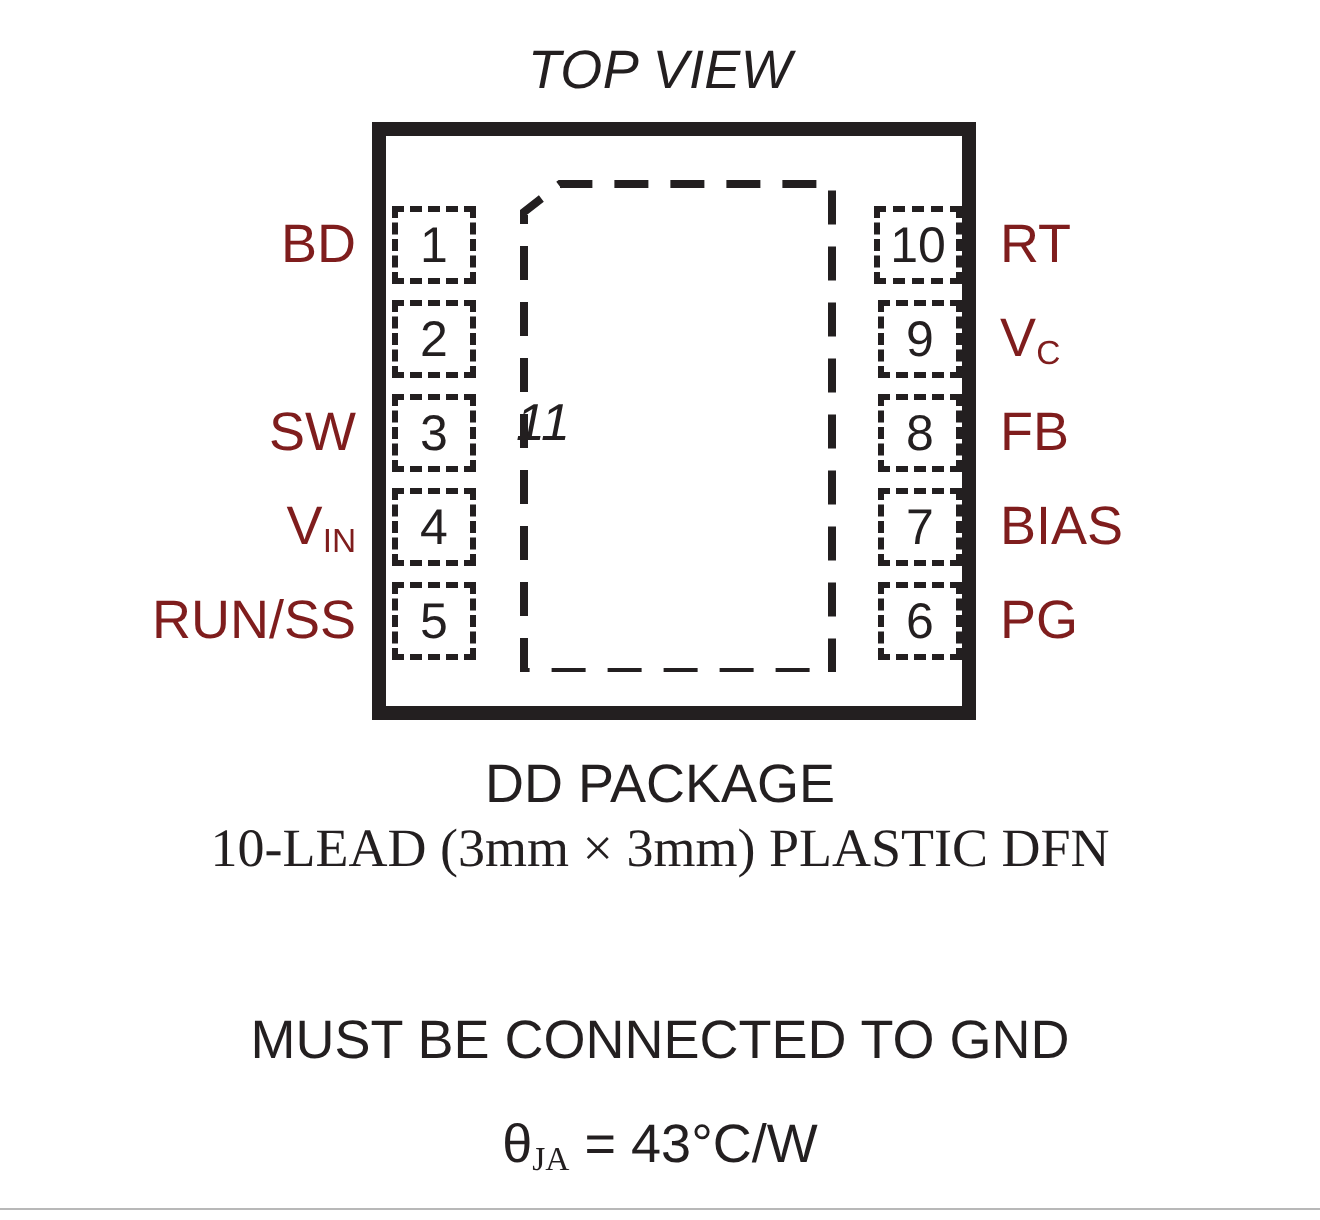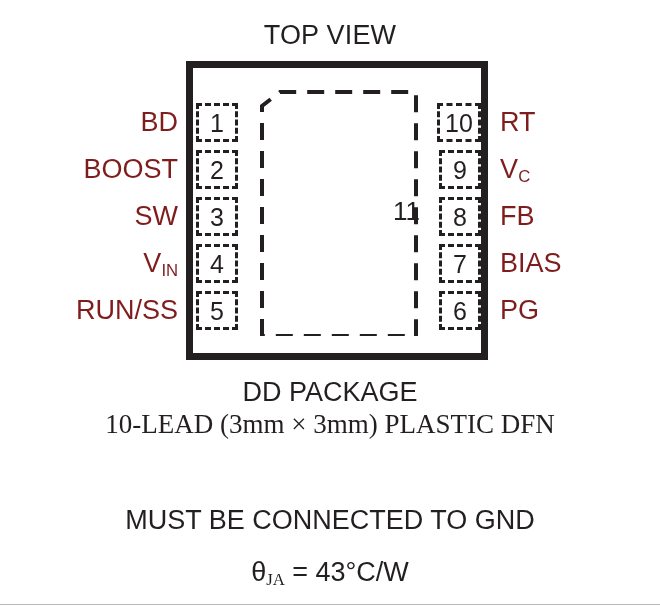--- a/index.html
+++ b/index.html
@@ -24,20 +24,21 @@
   }
 
   
   .txt {
     position: absolute;
     white-space: nowrap;
     color: #231f20;
     font-family: "Liberation Sans", sans-serif;
     
     transform-origin: left center;
+    font-style: italic;
   }
 
   
   #top-view {
     top: 20px;
     left: 0;
     width: 660px;
     text-align: center;
     font-size: 27px;
     letter-spacing: 0.2px;
@@ -63,21 +64,21 @@
     width: 162px;
     height: 250px;
   }
   #exposed-pad svg { display: block; }
 
   #pad-number {
     position: absolute;
     left: 258px;
     top: 196px;
     width: 162px;
-    text-align: right;
+    text-align: left;
     font-size: 26px;
   }
 
   
   .pin-pad {
     position: absolute;
     width: 42px;
     height: 39px;
     box-sizing: border-box;
     border: 3px dashed #231f20;
@@ -170,21 +171,20 @@
   <div class="pin-pad left" style="top:244px;">4</div>
   <div class="pin-pad left" style="top:291px;">5</div>
 
   <div class="pin-pad right wide" style="top:103px;">10</div>
   <div class="pin-pad right" style="top:150px;">9</div>
   <div class="pin-pad right" style="top:197px;">8</div>
   <div class="pin-pad right" style="top:244px;">7</div>
   <div class="pin-pad right" style="top:291px;">6</div>
 
   <div class="pin-label left" style="top:103px;">BD</div>
-  <div class="pin-label left" style="top:150px;">BOOST</div>
   <div class="pin-label left" style="top:197px;">SW</div>
   <div class="pin-label left" style="top:244px;"><span>V</span><sub>IN</sub></div>
   <div class="pin-label left" style="top:291px;">RUN/SS</div>
 
   <div class="pin-label right" style="top:103px;">RT</div>
   <div class="pin-label right" style="top:150px;"><span>V</span><sub>C</sub></div>
   <div class="pin-label right" style="top:197px;">FB</div>
   <div class="pin-label right" style="top:244px;">BIAS</div>
   <div class="pin-label right" style="top:291px;">PG</div>
 

